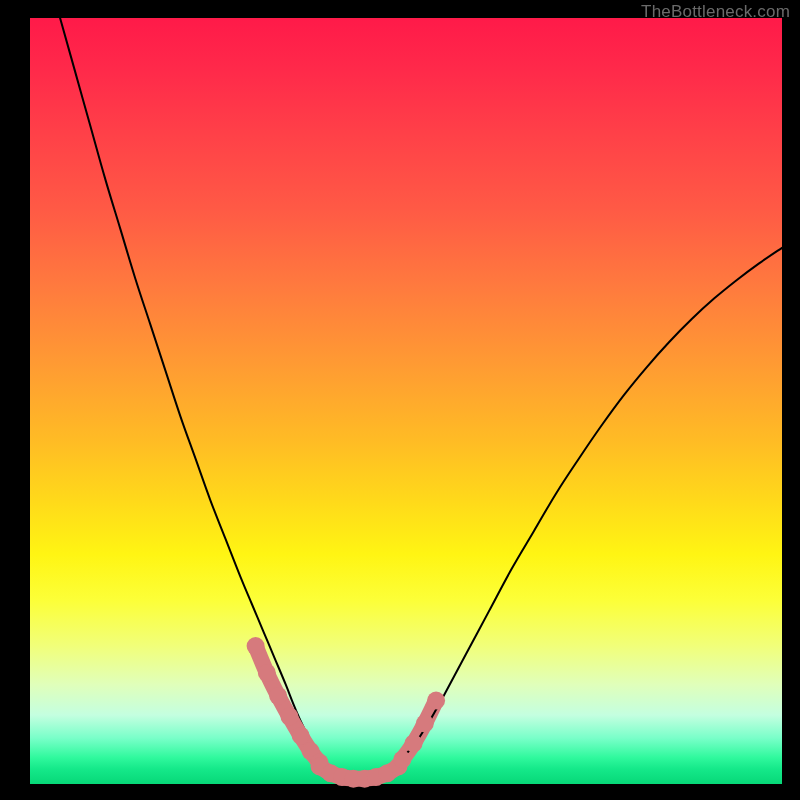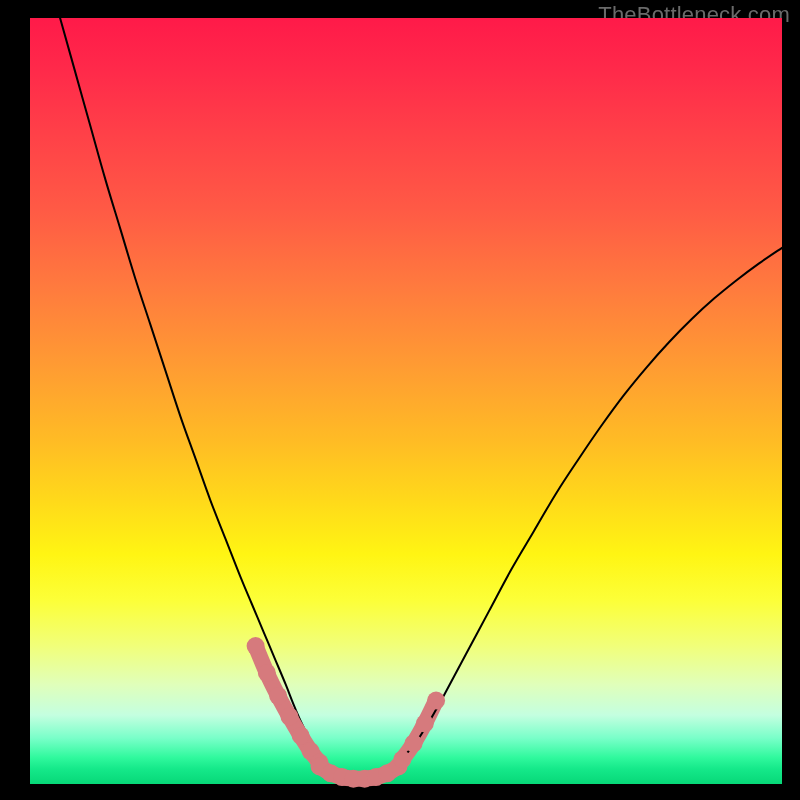--- a/index.html
+++ b/index.html
@@ -42,21 +42,21 @@
       #31f99e 96.5%,
       #15e98a 98%,
       #07d878 100%
     );
   }
   .watermark {
     position: absolute;
     top: 2px;
     right: 10px;
     color: #6a6a6a;
-    font-size: 22px;
+    font-size: 17px;
     letter-spacing: 0.2px;
     user-select: none;
   }
   svg.curves {
     position: absolute;
     left: 0;
     top: 0;
     width: 100%;
     height: 100%;
     overflow: visible;

